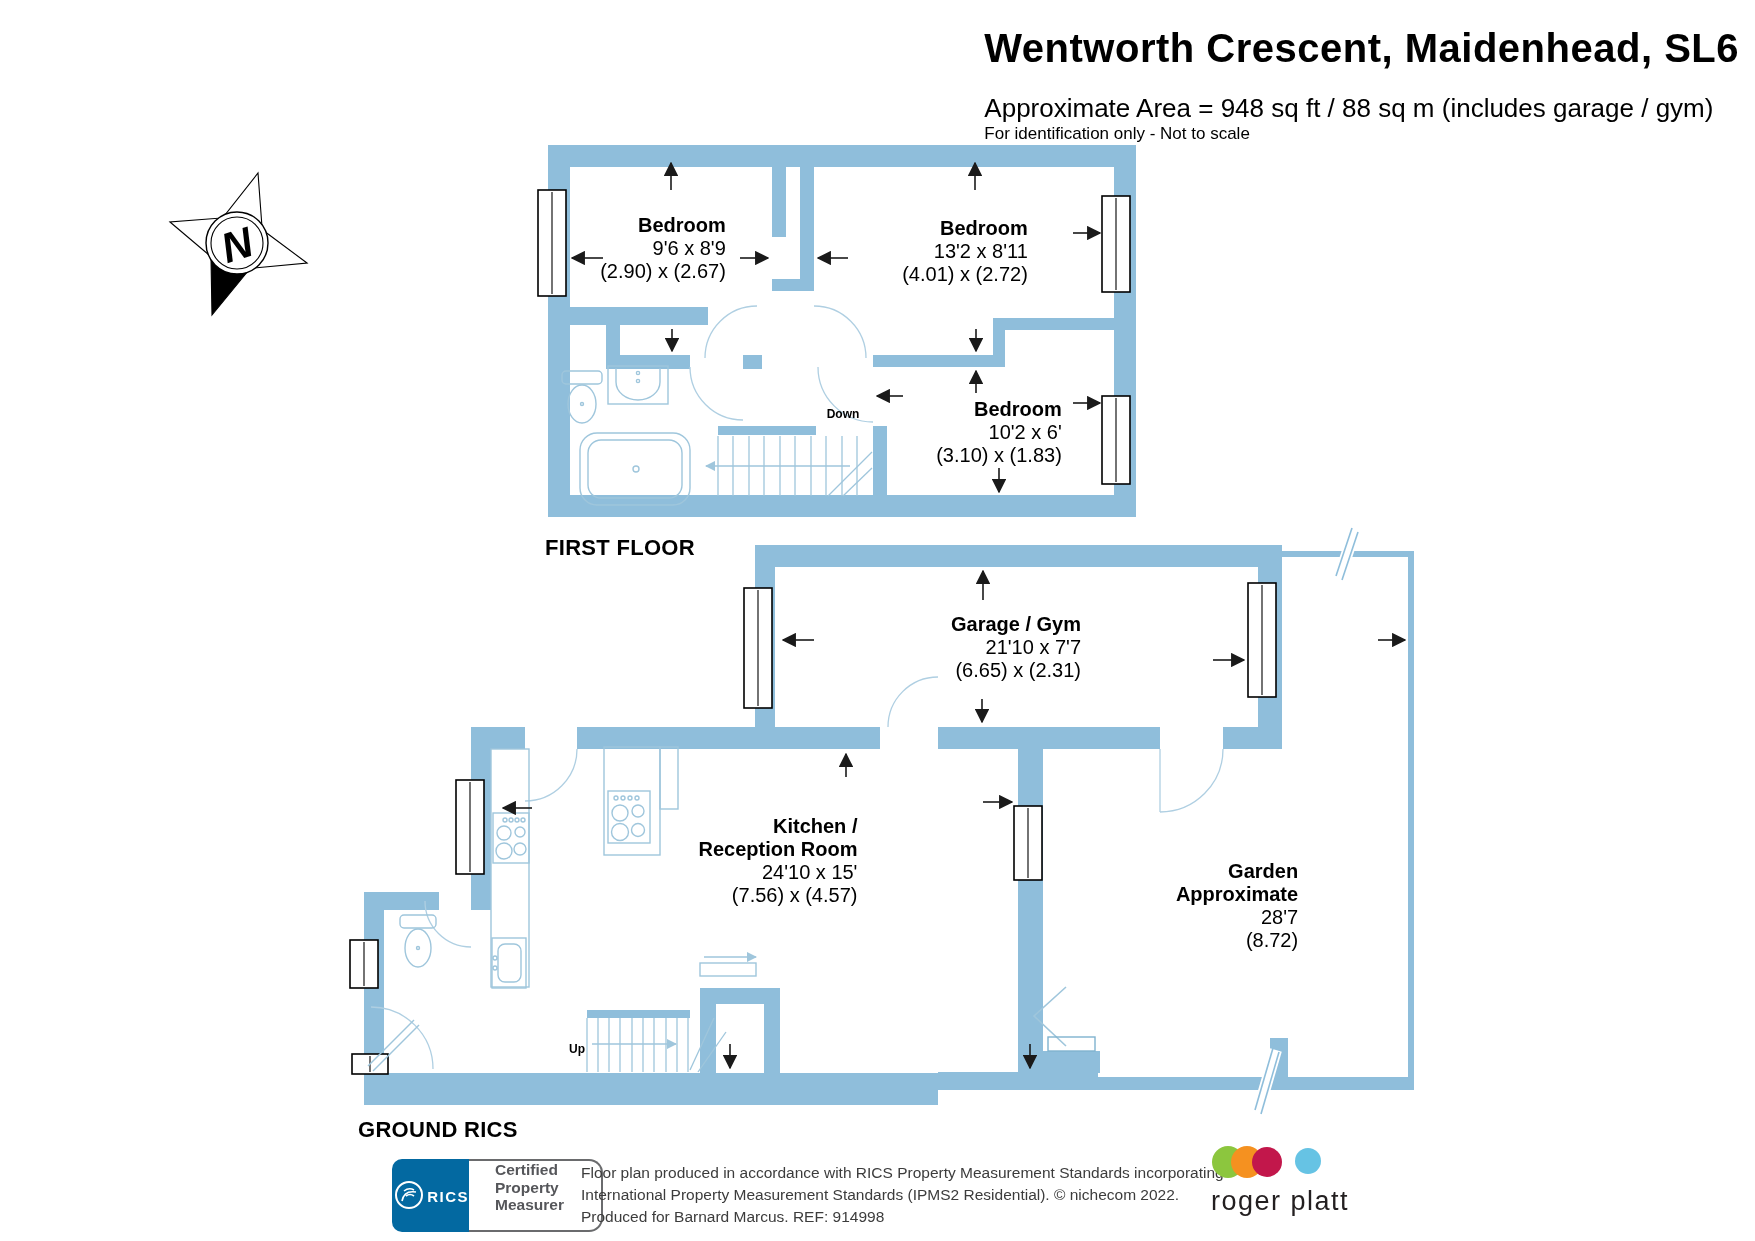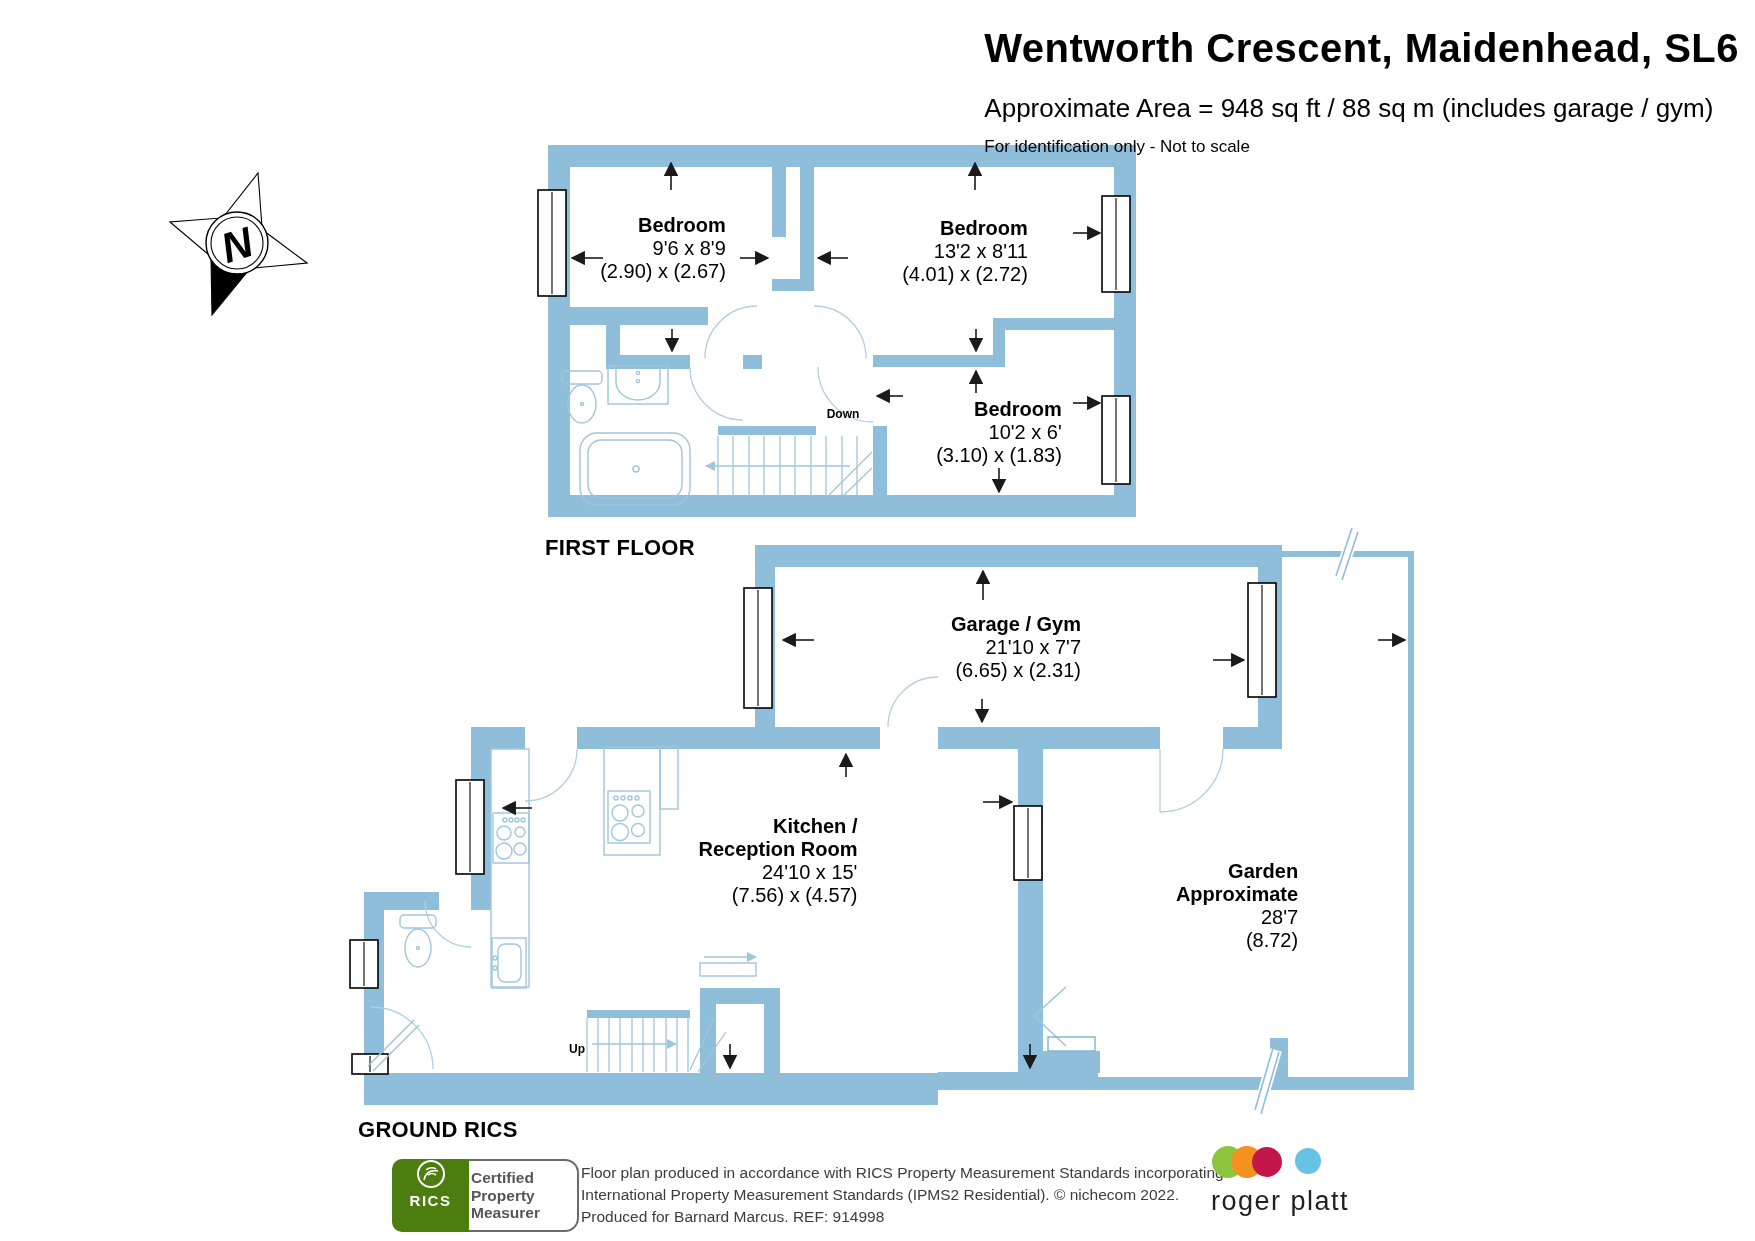--- a/index.html
+++ b/index.html
@@ -3,36 +3,36 @@
 <meta charset="utf-8">
 <style>
   html,body{margin:0;padding:0;background:#fff}
   .page{position:relative;width:1755px;height:1241px;background:#fff;
         font-family:"Liberation Sans",sans-serif;color:#000;overflow:hidden}
   .plan-svg{position:absolute;left:0;top:0}
   
   .hdr{position:absolute;top:26px;right:16px;text-align:left}
   .hdr-title{font-size:40px;font-weight:bold;letter-spacing:.5px}
   .hdr-sub{font-size:26px;margin-top:22px}
-  .hdr-note{font-size:17px;margin-top:13px}
+  .hdr-note{font-size:17px;}
   
   .room-label{position:absolute;transform:translateX(-50%);text-align:right;
               font-size:20px;line-height:23px;white-space:nowrap}
   .rn{font-weight:bold}
   .stairs-label{position:absolute;transform:translateX(-50%);font-weight:bold;font-size:12px;white-space:nowrap}
   .floor-label{position:absolute;font-weight:bold;font-size:22px;letter-spacing:.3px;white-space:nowrap}
   
   .disclaimer{position:absolute;left:581px;top:1162px;font-size:15.5px;line-height:22px;color:#3c3c3c;white-space:nowrap}
   .rics{position:absolute;left:392px;top:1159px;display:flex;height:73px}
-  .rics-left{width:77px;background:#4d7c0f;border-radius:10px 0 0 10px;display:flex;
-             flex-direction:column;align-items:center;justify-content:flex-start;color:#fff}
+  .rics-left{width:77px;background:#0369a1;border-radius:10px 0 0 10px;display:flex;
+             align-items:center;justify-content:space-between;color:#fff}
   .rics-org{font-weight:bold;font-size:15px;letter-spacing:1.5px;margin-top:1px}
   .rics-right{width:106px;background:#fff;border:2.5px solid #6A6B6D;border-left:none;
-              border-radius:0 14px 14px 0;display:flex;flex-direction:column;justify-content:center;
-              padding-left:2px;color:#55565A;font-weight:bold;font-size:15.5px;line-height:17.5px}
+              border-radius:0 14px 14px 0;display:flex;flex-direction:column;justify-content:flex-start;
+              padding-left:26px;color:#55565A;font-weight:bold;font-size:15.5px;line-height:17.5px}
   .brand{position:absolute;left:1211px;top:1145px}
   .brand-name{font-size:27px;color:#231F20;letter-spacing:1.5px;margin-top:1px}
 </style>
 </head>
 <body>
 
 <div class="page">
 
   <svg class="plan-svg" width="1755" height="1241" viewBox="0 0 1755 1241">
     <defs>

